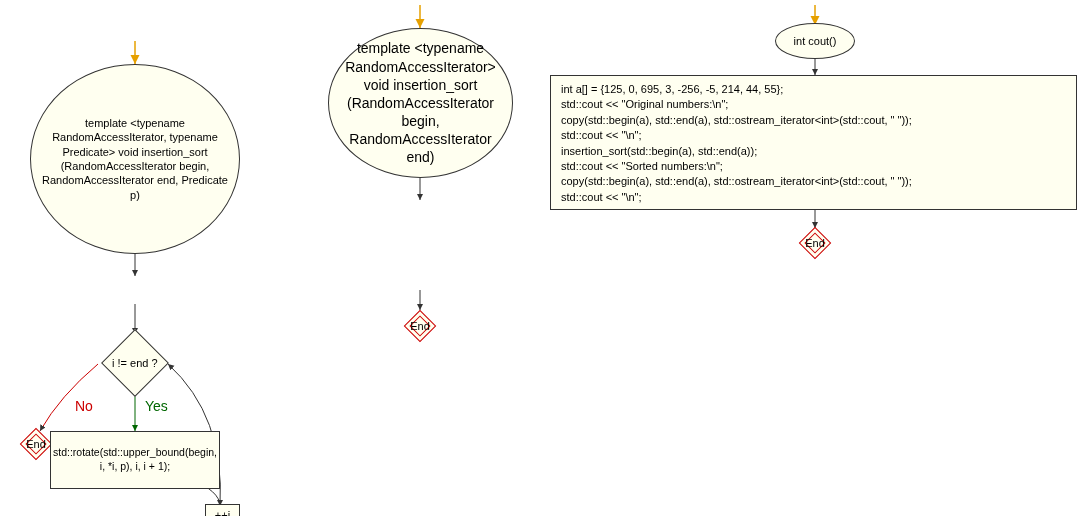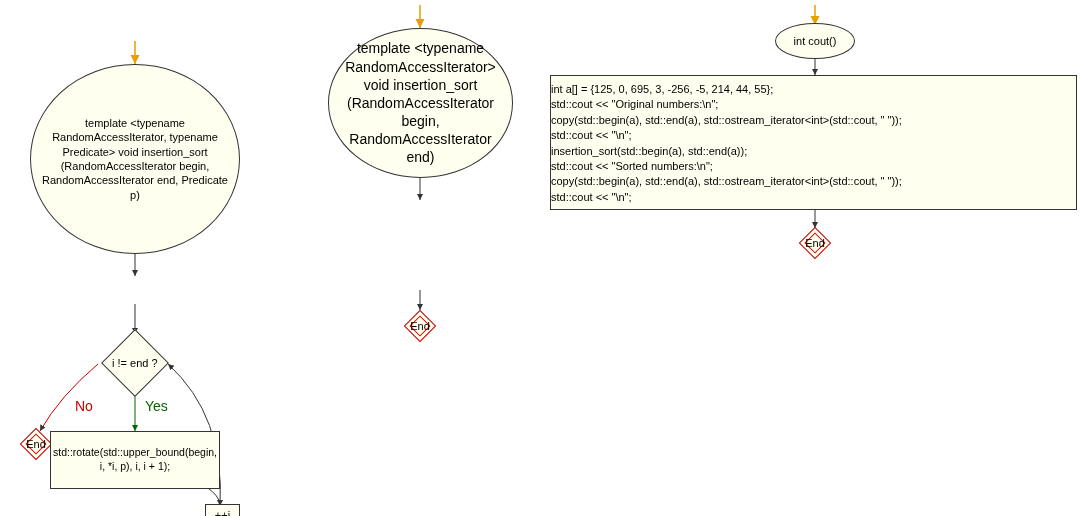--- a/index.html
+++ b/index.html
@@ -31,21 +31,21 @@
     height: 36px;
     font-size: 11px;
   }
   .rect {
     background: #fffff0;
     border: 1px solid #333;
     display: flex;
     align-items: center;
     justify-content: center;
     text-align: center;
-    padding: 6px 0;
+    padding: 6px 10px;
     position: absolute;
   }
   .diamond {
     background: #fffff0;
     border: 1px solid #333;
     transform: rotate(45deg);
     position: absolute;
     display: flex;
     align-items: center;
     justify-content: center;

